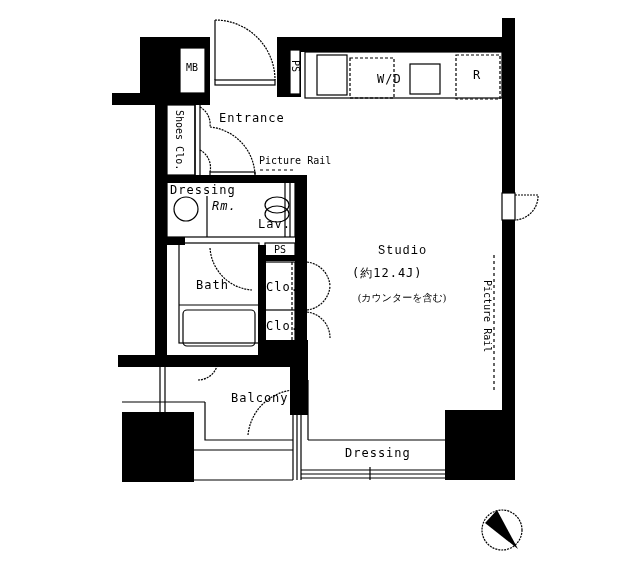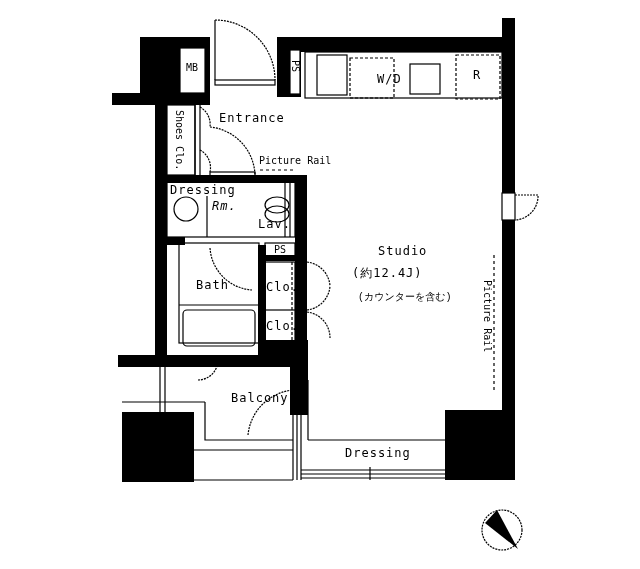--- a/index.html
+++ b/index.html
@@ -1,21 +1,21 @@
 <!DOCTYPE html>
 <html><head>
 <meta charset="utf-8">
 <style>
   html, body { margin: 0; padding: 0; background: #ffffff; }
   body { width: 640px; height: 569px; position: relative; overflow: hidden; font-family: "DejaVu Sans Mono", "Liberation Mono", monospace; }
   #plan { position: absolute; left: 0; top: 0; width: 640px; height: 569px; }
   .lbl { position: absolute; color: #000; font-family: "DejaVu Sans Mono", "Liberation Mono", monospace; font-size: 12px; line-height: 1; white-space: nowrap; letter-spacing: 1px; }
   .lbl.small { font-size: 10px; letter-spacing: 0; }
   .lbl.vert { writing-mode: vertical-rl; }
-  .lbl.jp { font-family: Liberation Mono, monospace; font-size: 10px; letter-spacing: 0; }
+  .lbl.jp { font-family: Liberation Serif, serif; font-size: 10px; letter-spacing: 0; }
 </style>
 </head>
 <body>
 
 <svg id="plan" viewBox="0 0 640 569" xmlns="http://www.w3.org/2000/svg">
   <g fill="#000">
 
     <rect x="140" y="37" width="70" height="60"></rect>
     <rect x="112" y="93" width="98" height="12"></rect>
 
@@ -130,18 +130,18 @@
 <div class="lbl" style="left:219px; top:112px;">Entrance</div>
 <div class="lbl small vert" style="left:174px; top:110px;">Shoes Clo.</div>
 <div class="lbl small" style="left:259px; top:156px;">Picture Rail</div>
 <div class="lbl" style="left:170px; top:184px;">Dressing</div>
 <div class="lbl" style="left:212px; top:200px;font-style:italic;">Rm.</div>
 <div class="lbl" style="left:230px; top:218px;margin-left:28px;">Lav.</div>
 <div class="lbl small" style="left:274px; top:245px;">PS</div>
 <div class="lbl" style="left:196px; top:279px;">Bath</div>
 <div class="lbl" style="left:266px; top:281px;">Clo.</div>
 <div class="lbl" style="left:266px; top:320px;">Clo.</div>
-<div class="lbl" style="left:378px; top:245px;">Studio</div>
+<div class="lbl" style="left:378px; top:245px;font-family:Liberation Mono, monospace;">Studio</div>
 <div class="lbl" style="left:352px; top:267px;">(約12.4J)</div>
 <div class="lbl jp" style="left:358px; top:293px;">(カウンターを含む)</div>
 <div class="lbl small vert" style="left:482px; top:280px;">Picture Rail</div>
 <div class="lbl" style="left:206px; top:392px;margin-left:25px;">Balcony</div>
 <div class="lbl" style="left:345px; top:447px;">Dressing</div>
 
 </body></html>

